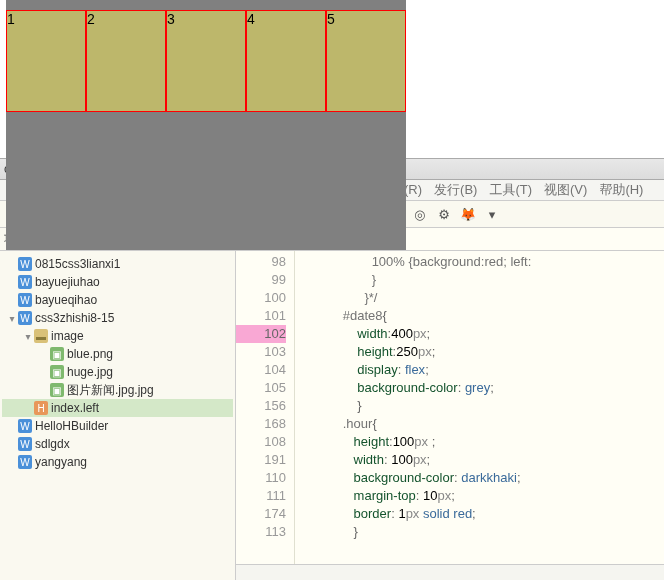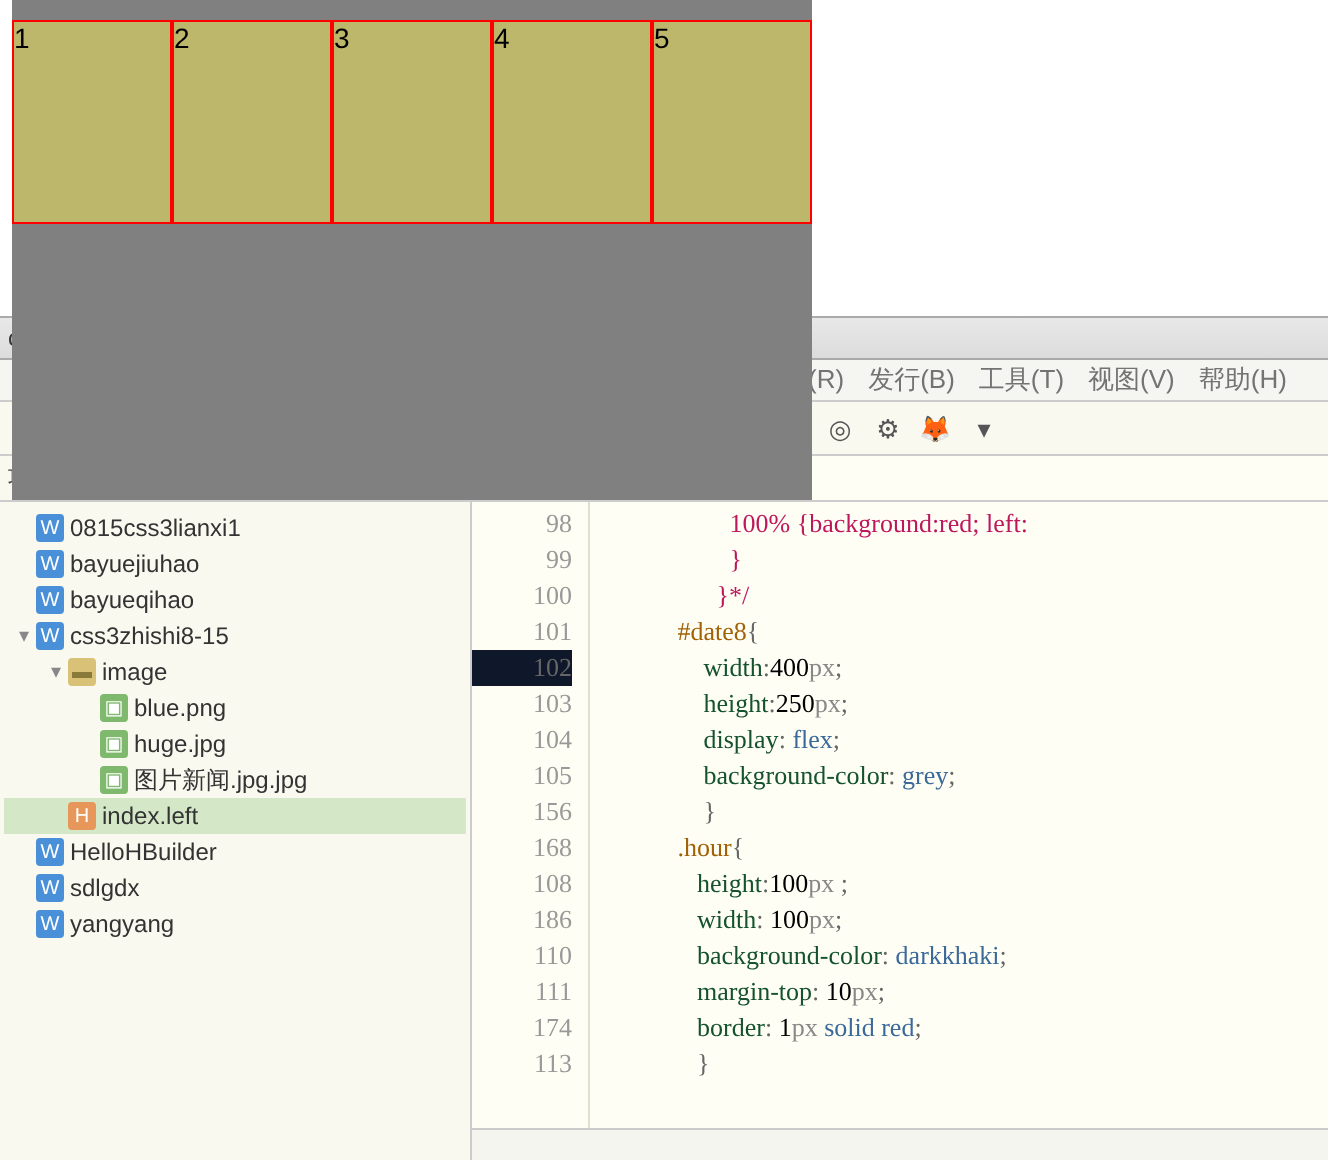--- a/index.html
+++ b/index.html
@@ -24,32 +24,32 @@
   .ico{width:14px;height:14px;margin-right:3px;display:inline-flex;align-items:center;justify-content:center;font-size:10px;color:#fff;border-radius:2px}
   .ico-w{background:#4a90d9}
   .ico-fold{background:#d9c178;color:#8a7a3a}
   .ico-img{background:#7fb96e}
   .ico-h{background:#e8975a}
   .editor{flex:1;display:flex;flex-direction:column;background:#fffef5}
   .tabbar{height:22px;border-bottom:1px solid #ccc;display:flex;align-items:center;padding-left:4px}
   .tab{height:20px;border:1px solid #ccc;border-bottom:none;background:#fffef5;padding:0 8px;display:flex;align-items:center;font-size:12px;gap:4px}
   .tab .ico-h{width:12px;height:12px;font-size:9px}
   .tab .x{color:#888;cursor:pointer;font-size:11px}
-  .code{flex:1;display:flex;font-family:Liberation Serif, serif;font-size:13px;overflow:hidden}
+  .code{flex:1;display:flex;font-family:Liberation Sans, sans-serif;font-size:13px;overflow:hidden}
   .gutter{width:50px;background:#fffef5;border-right:1px solid #e0e0d0;text-align:right;padding-right:8px;color:#999;line-height:18px;padding-top:2px}
-  .gutter .cur{background:#0f172a;color:#666}
+  .gutter .cur{background:#f9a8d4;color:#666}
   .lines{flex:1;padding-left:8px;padding-top:2px;line-height:18px;white-space:pre;color:#333;position:relative}
   .ln{height:18px}
-  .c-sel{color:#a16207}
+  .c-sel{color:#737373}
   .c-prop{color:#14532d}
   .c-val{color:#3a6a9a}
   .c-num{color:#000000}
   .c-unit{color:#888}
   .c-pun{color:#666}
-  .c-cmt{color:#be185d}
+  .c-cmt{color:#737373}
   .crumb{height:18px;border-top:1px solid #ccc;background:#f5f5f0}
 </style>
 </head>
 <body>
 
 <div id="preview">
   <div id="date8">
       <div class="hour">1</div>
       <div class="hour">2</div>
       <div class="hour">3</div>
@@ -189,21 +189,21 @@
           <div>99</div>
           <div>100</div>
           <div>101</div>
           <div class="cur">102</div>
           <div>103</div>
           <div>104</div>
           <div>105</div>
           <div>156</div>
           <div>168</div>
           <div>108</div>
-          <div>186</div>
+          <div>191</div>
           <div>110</div>
           <div>111</div>
           <div>174</div>
           <div>113</div>
         </div>
       <div class="lines" style="position: relative;"><div class="ln"><span>                   </span><span class="c-cmt">100% {background:red; left:</span></div><div class="ln"><span>                   </span><span class="c-cmt">}</span></div><div class="ln"><span>                 </span><span class="c-cmt">}*/</span></div><div class="ln"><span>           </span><span class="c-sel">#date8</span><span class="c-pun">{</span></div><div class="ln"><span>               </span><span class="c-prop">width</span><span class="c-pun">:</span><span class="c-num">400</span><span class="c-unit">px</span><span class="c-pun">;</span></div><div class="ln"><span>               </span><span class="c-prop">height</span><span class="c-pun">:</span><span class="c-num">250</span><span class="c-unit">px</span><span class="c-pun">;</span></div><div class="ln"><span>               </span><span class="c-prop">display</span><span class="c-pun">: </span><span class="c-val">flex</span><span class="c-pun">;</span></div><div class="ln"><span>               </span><span class="c-prop">background-color</span><span class="c-pun">: </span><span class="c-val">grey</span><span class="c-pun">;</span></div><div class="ln"><span>               </span><span class="c-pun">}</span></div><div class="ln"><span>           </span><span class="c-sel">.hour</span><span class="c-pun">{</span></div><div class="ln"><span>              </span><span class="c-prop">height</span><span class="c-pun">:</span><span class="c-num">100</span><span class="c-unit">px </span><span class="c-pun">;</span></div><div class="ln"><span>              </span><span class="c-prop">width</span><span class="c-pun">: </span><span class="c-num">100</span><span class="c-unit">px</span><span class="c-pun">;</span></div><div class="ln"><span>              </span><span class="c-prop">background-color</span><span class="c-pun">: </span><span class="c-val">darkkhaki</span><span class="c-pun">;</span></div><div class="ln"><span>              </span><span class="c-prop">margin-top</span><span class="c-pun">: </span><span class="c-num">10</span><span class="c-unit">px</span><span class="c-pun">;</span></div><div class="ln"><span>              </span><span class="c-prop">border</span><span class="c-pun">: </span><span class="c-num">1</span><span class="c-unit">px </span><span class="c-val">solid red</span><span class="c-pun">;</span></div><div class="ln"><span>              </span><span class="c-pun">}</span></div></div>
     </div>
     <div class="crumb"></div>
   </div>
 </div>

